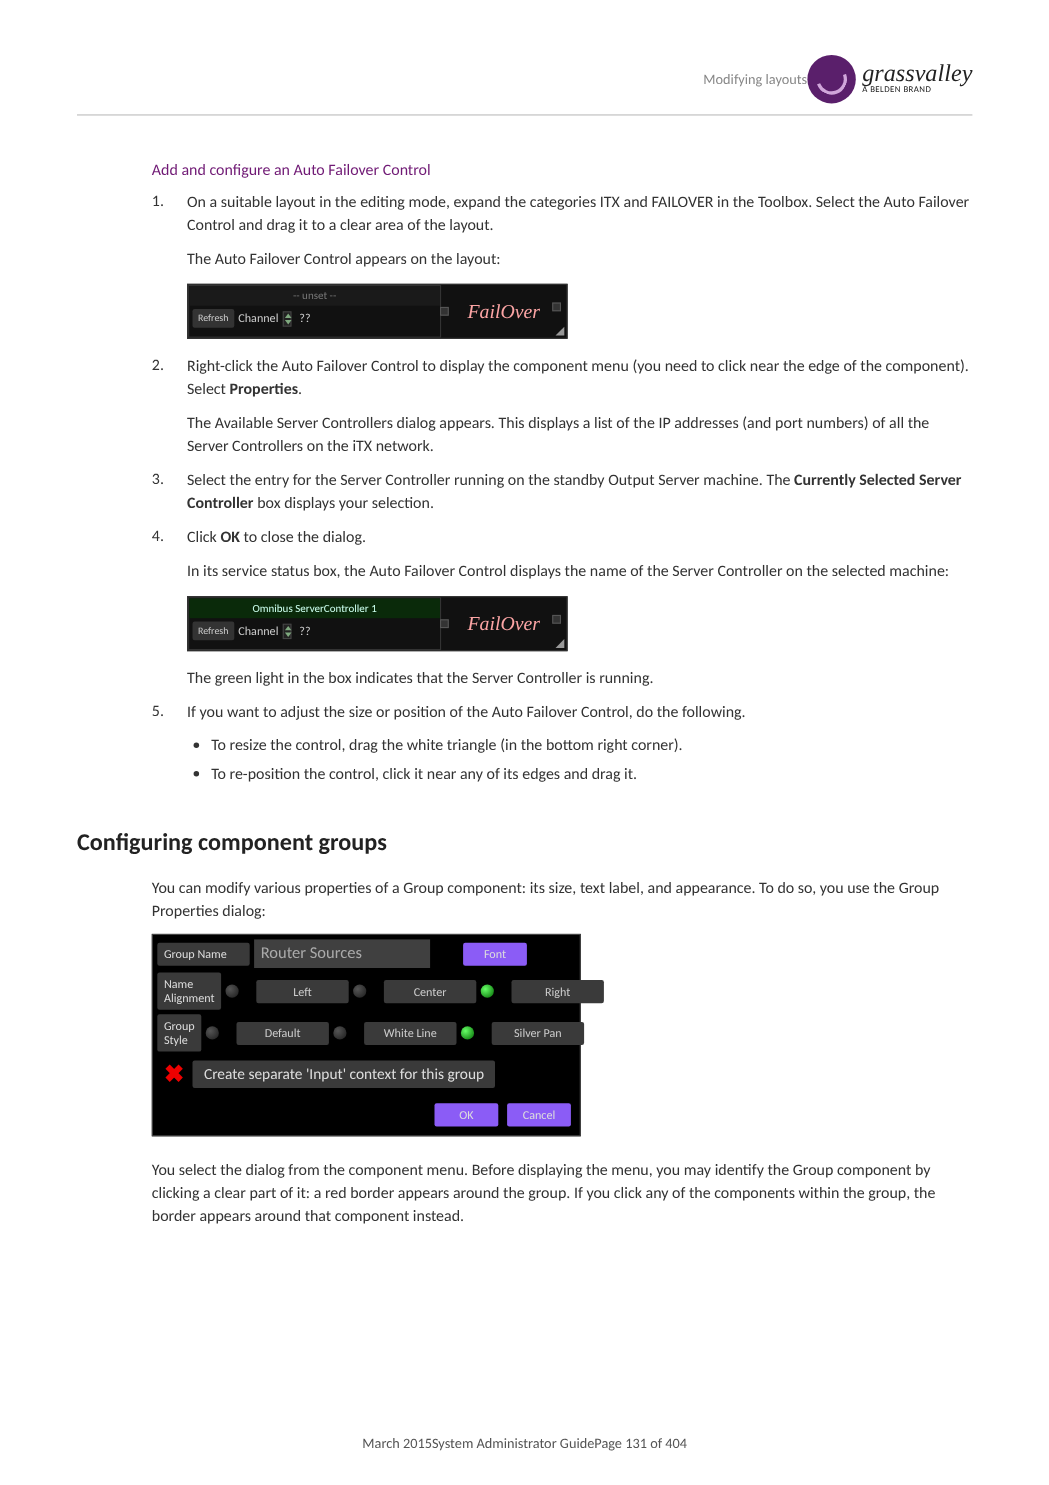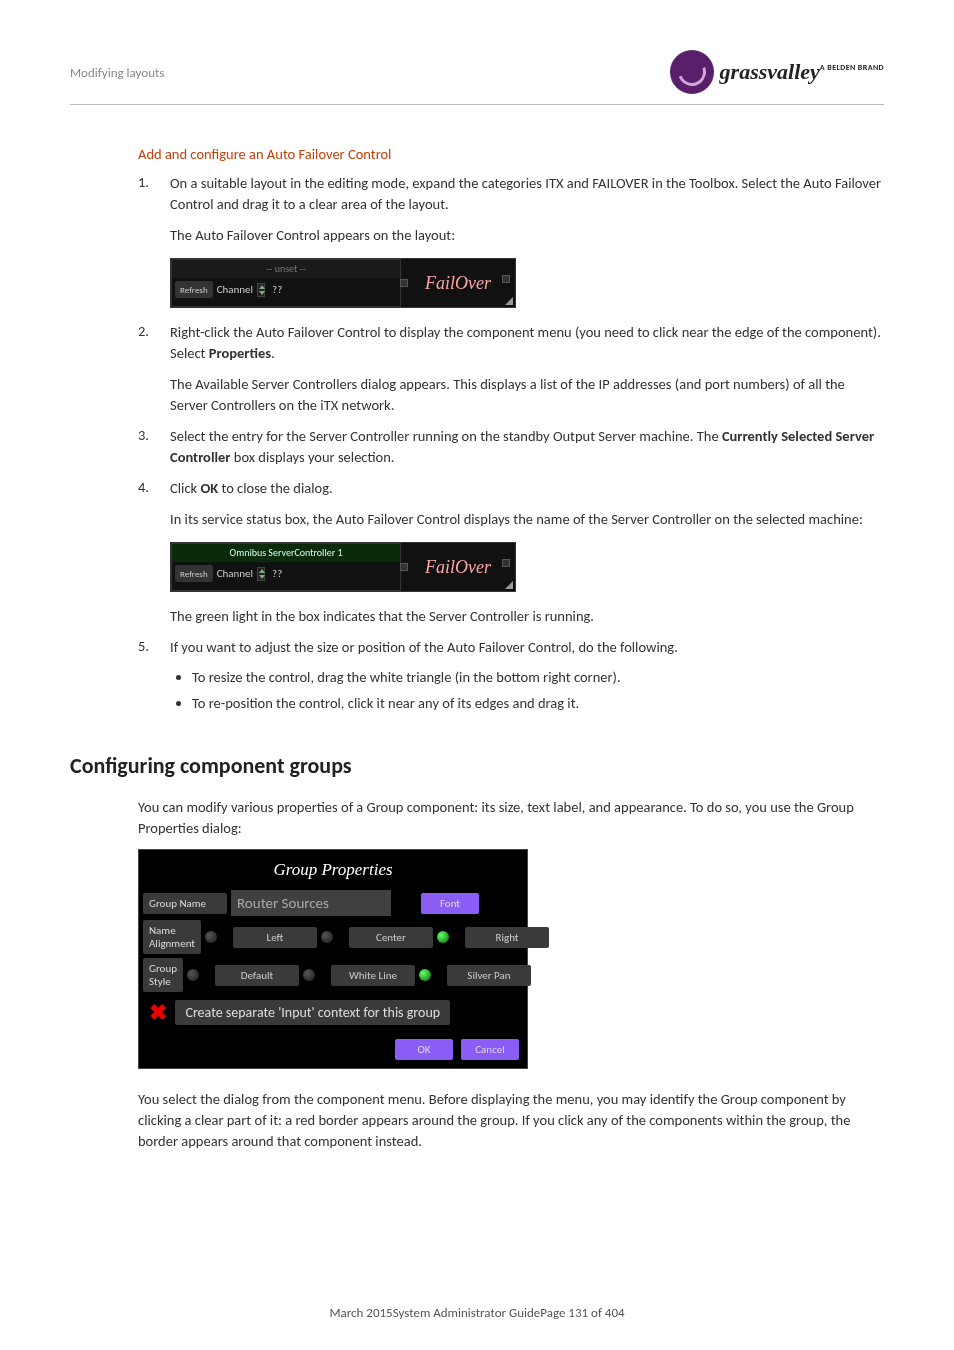--- a/index.html
+++ b/index.html
@@ -1,27 +1,27 @@
 <!DOCTYPE html>
 <html><head>
 <meta charset="utf-8">
 <style>
   * { margin: 0; padding: 0; box-sizing: border-box; }
   body { font-family: Calibri, "Segoe UI", sans-serif; font-size: 14.5px; color: #333; background: #fff; width: 954px; }
   .page { padding: 50px 70px 30px 70px; min-height: 1350px; position: relative; }
-  .header-row { display: flex; justify-content: space-between; align-items: center; border-bottom: 1px solid #bbb; padding-bottom: 10px; margin-bottom: 36px; }
+  .header-row { display: flex; justify-content: flex-end; align-items: center; border-bottom: 1px solid #bbb; padding-bottom: 10px; margin-bottom: 36px; }
   .header-left { color: #888; font-size: 13px; }
   .logo-wrap { display: flex; align-items: center; gap: 6px; }
   .logo-circle { width: 44px; height: 44px; border-radius: 50%; background: #5a1f6b; display: flex; align-items: center; justify-content: center; position: relative; }
   .logo-swoosh { width:28px; height:28px; border:3px solid #d0a6da; border-top-color:transparent; border-left-color:transparent; border-radius:50%; transform: rotate(25deg); }
-  .logo-text { display: flex; flex-direction: row; font-weight: bold; }
+  .logo-text { display: flex; flex-direction: column; }
   .logo-main { font-family: Georgia, serif; font-style: italic; font-size: 22px; color: #222; line-height: 0.9; }
   .logo-sub { font-size: 8px; letter-spacing: 0.4px; color: #222; }
   .content { margin-left: 68px; }
-  .sub-heading { font-size: 14.5px; color: #c2410c; margin-bottom: 10px; margin-top: 40px; }
+  .sub-heading { font-size: 14.5px; color: #701a75; margin-bottom: 10px; margin-top: 40px; }
   ol.steps { list-style: none; counter-reset: step; }
   ol.steps > li { position: relative; padding-left: 32px; margin-bottom: 10px; }
   ol.steps > li::before { counter-increment: step; content: counter(step) "."; position: absolute; left: 0; top: 0; font-size: 14.5px; }
   ol.steps p { margin-bottom: 10px; line-height: 1.45; }
   ol.steps p.sub { margin-top: 8px; }
   strong { font-weight: bold; }
   .control-img { margin: 12px 0 14px 0; }
   ul.bullets { list-style: disc; margin-left: 22px; margin-top: 4px; }
   ul.bullets li { margin-bottom: 8px; }
   h2.section { font-size: 22px; font-weight: bold; color: #222; margin: 40px 0 18px -68px; }
@@ -156,21 +156,20 @@
           <li>To resize the control, drag the white triangle (in the bottom right corner).</li>
           <li>To re-position the control, click it near any of its edges and drag it.</li>
         </ul>
       </li>
     </ol>
 
     <h2 class="section">Configuring component groups</h2>
     <p class="para">You can modify various properties of a Group component: its size, text label, and appearance. To do so, you use the Group Properties dialog:</p>
 
     <div class="gp-box">
-      <div class="gp-title">Group Properties</div>
       <div class="gp-row">
         <span class="gp-label" style="width:84px">Group Name</span>
         <span class="gp-input" style="width:160px">Router Sources</span>
         <span class="gp-spacer"></span>
         <span class="gp-btn" style="width:58px;text-align:center">Font</span>
         <span style="width:40px"></span>
       </div>
       <div class="gp-row">
         <span class="gp-label" style="width:100px">Name Alignment</span>
         <span class="gp-radio">

